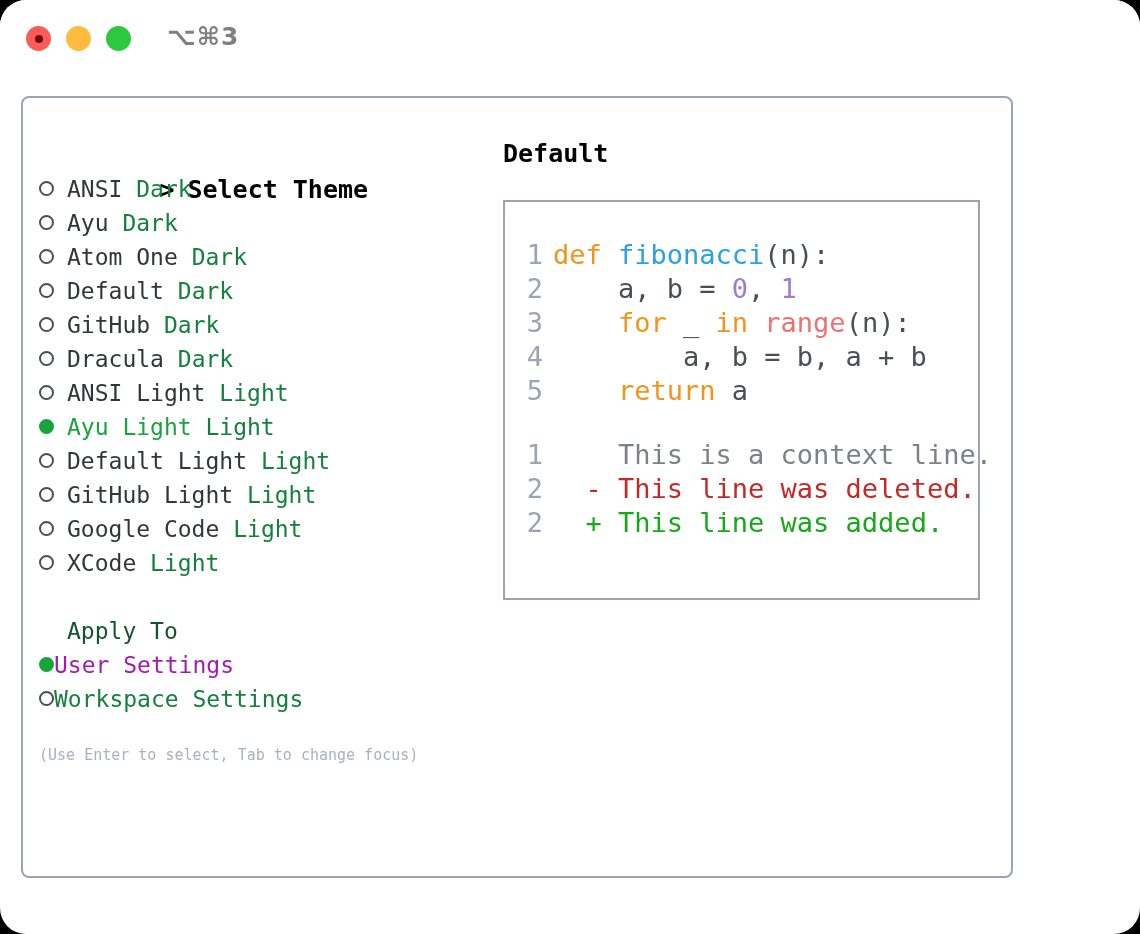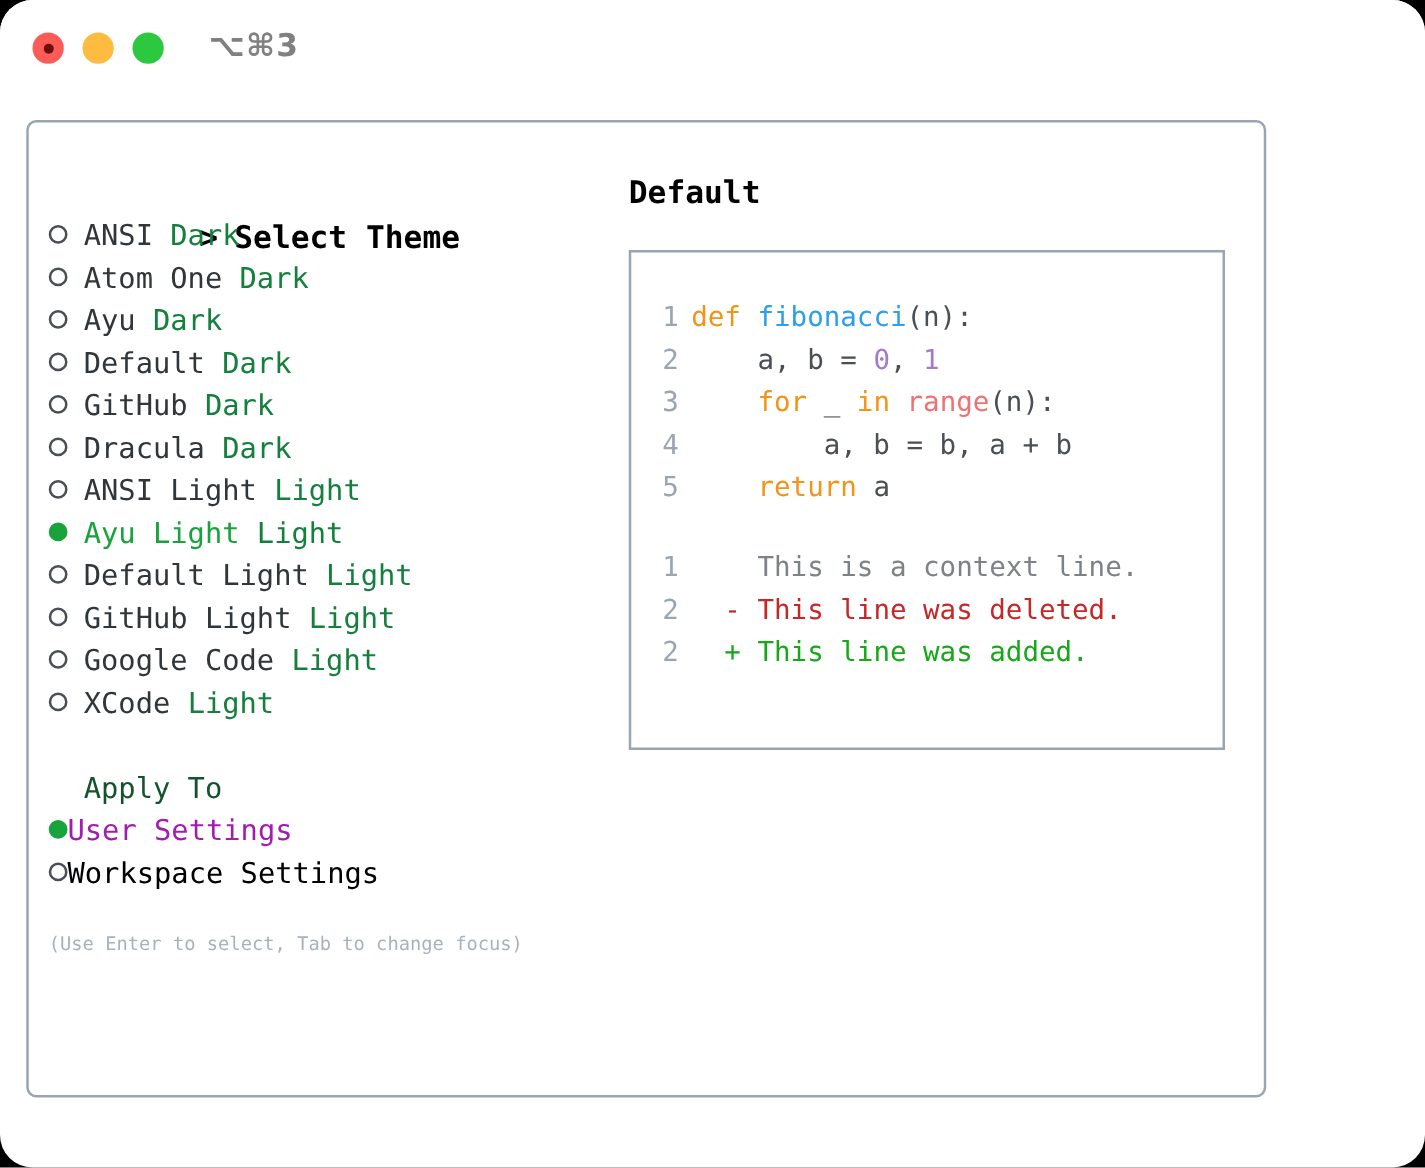--- a/index.html
+++ b/index.html
@@ -155,21 +155,21 @@
   #apply-heading {
     height: 34px;
     line-height: 34px;
     font-size: 23px;
     color: #14532d;
     white-space: pre;
     padding-left: 28px;
   }
 
   .apply-row { height: 34px; line-height: 34px; font-size: 23px; white-space: pre; }
-  .apply-label { color: #000000; }
+  .apply-label { color: #15803d; }
   .apply-label.selected { color: #a21caf; }
 
   #hint-block {
     margin-top: 22px;
     font-size: 15px;
     line-height: 34px;
     color: #a8b2bd;
     width: 410px;
     white-space: pre-wrap;
   }
@@ -203,21 +203,21 @@
   #code-area {
     position: absolute;
     left: 12px;
     top: 36px;
     right: 6px;
   }
 
   .code-line {
     height: 34px;
     line-height: 34px;
-    font-size: 22px;
+    font-size: 27px;
     white-space: pre;
   }
   .lineno {
     display: inline-block;
     width: 26px;
     text-align: right;
     color: #9aa5b4;
     margin-right: 10px;
   }
   .tok-kw      { color: #f29418; }
@@ -249,22 +249,22 @@
   <div id="main-panel">
 
     <div id="theme-column">
 
       <div id="section-title">
         <span class="caret">&gt;</span><span>Select Theme</span>
       </div>
 
       <div id="theme-list">
           <div class="row"><span class="marker"><span class="bullet hollow"></span></span><span class="theme-name">ANSI</span> <span class="theme-mode">Dark</span></div>
+          <div class="row"><span class="marker"><span class="bullet hollow"></span></span><span class="theme-name">Ayu</span> <span class="theme-mode">Dark</span></div>
           <div class="row"><span class="marker"><span class="bullet hollow"></span></span><span class="theme-name">Atom One</span> <span class="theme-mode">Dark</span></div>
-          <div class="row"><span class="marker"><span class="bullet hollow"></span></span><span class="theme-name">Ayu</span> <span class="theme-mode">Dark</span></div>
           <div class="row"><span class="marker"><span class="bullet hollow"></span></span><span class="theme-name">Default</span> <span class="theme-mode">Dark</span></div>
           <div class="row"><span class="marker"><span class="bullet hollow"></span></span><span class="theme-name">GitHub</span> <span class="theme-mode">Dark</span></div>
           <div class="row"><span class="marker"><span class="bullet hollow"></span></span><span class="theme-name">Dracula</span> <span class="theme-mode">Dark</span></div>
           <div class="row"><span class="marker"><span class="bullet hollow"></span></span><span class="theme-name">ANSI Light</span> <span class="theme-mode">Light</span></div>
           <div class="row"><span class="marker"><span class="bullet filled"></span></span><span class="theme-name selected">Ayu Light</span> <span class="theme-mode">Light</span></div>
           <div class="row"><span class="marker"><span class="bullet hollow"></span></span><span class="theme-name">Default Light</span> <span class="theme-mode">Light</span></div>
           <div class="row"><span class="marker"><span class="bullet hollow"></span></span><span class="theme-name">GitHub Light</span> <span class="theme-mode">Light</span></div>
           <div class="row"><span class="marker"><span class="bullet hollow"></span></span><span class="theme-name">Google Code</span> <span class="theme-mode">Light</span></div>
           <div class="row"><span class="marker"><span class="bullet hollow"></span></span><span class="theme-name">XCode</span> <span class="theme-mode">Light</span></div>
         </div>

